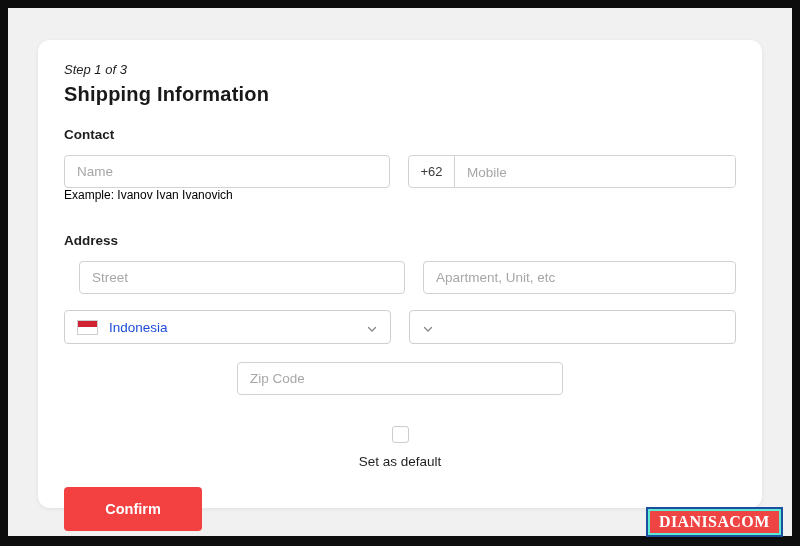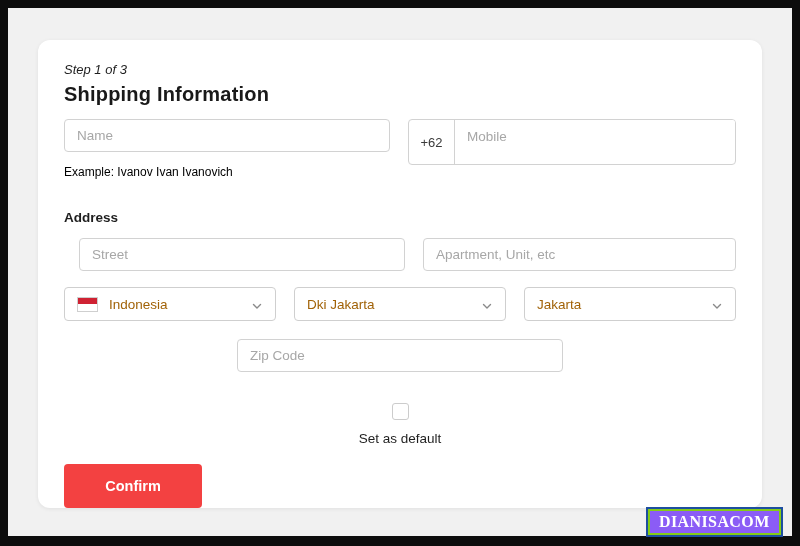--- a/index.html
+++ b/index.html
@@ -58,21 +58,21 @@
     color: #333;
     padding: 0 12px;
     outline: none;
     width: 100%;
   }
   .text-input::placeholder { color: #a7a7a7; opacity: 1; }
   .col-wide { width: 326px; flex: 0 0 326px; }
   .col-rest { flex: 1; }
   .phone-group {
     display: flex;
-    height: 46px;
+    height: 33px;
     border: 1px solid #d2d2d2;
     border-radius: 4px;
     overflow: hidden;
     background: #fff;
   }
   .phone-prefix {
     width: 46px;
     flex: 0 0 46px;
     display: flex;
     align-items: center;
@@ -92,21 +92,21 @@
     border: 1px solid #cfcfcf;
     border-radius: 4px;
     background: #fff;
     display: flex;
     align-items: center;
     padding: 0 12px;
     cursor: pointer;
   }
   .select-value {
     font-size: 13.5px;
-    color: #a16207;
+    color: #1d4ed8;
     flex: 1;
   }
   .chevron {
     width: 12px; height: 12px;
     flex: 0 0 12px;
     display: inline-block;
   }
   .flag {
     width: 21px; height: 15px;
     flex: 0 0 21px;
@@ -150,41 +150,42 @@
     font-size: 14.5px;
     font-weight: 600;
     cursor: pointer;
   }
   .watermark {
     position: absolute;
     left: 648px;
     top: 509px;
     height: 26px;
     padding: 0 9px;
-    background: #8b5cf6;
-    border: 2px solid #84cc16;
+    background: #ef4444;
+    border: 2px solid #5eead4;
     box-shadow: 0 0 0 2px #1d4f9f;
     display: flex;
     align-items: center;
     font-family: "Liberation Serif", "DejaVu Serif", serif;
     font-weight: bold;
     font-size: 16px;
     letter-spacing: 0.4px;
     color: #ffffff;
   }
 </style>
 </head>
 <body>
 
 <div class="page">
   <div class="card">
 
     <div class="step">Step 1 of 3</div>
     <div class="title">Shipping Information</div>
 
+    <div class="section-label contact-label">Contact</div>
 
     <div class="row row-1">
       <div class="col-wide">
         <input class="text-input" type="text" placeholder="Name" style="">
       </div>
       <div class="col-rest phone-group">
         <div class="phone-prefix">+62</div>
         <input class="text-input" type="text" placeholder="Mobile" style="">
       </div>
     </div>
@@ -209,35 +210,26 @@
             <span class="bottom"></span>
         </span>
         <span class="select-value">Indonesia</span>
         <span class="chevron">
           <svg width="12" height="12" viewBox="0 0 12 12">
               <path d="M2.5 4.5 L6 8 L9.5 4.5" fill="none" stroke="#8a8a8a" stroke-width="1.4" stroke-linecap="round" stroke-linejoin="round"></path>
             </svg>
         </span>
       </div>
       <div class="select">
-        <span class="select-value">Dki Jakarta</span>
         <span class="chevron">
           <svg width="12" height="12" viewBox="0 0 12 12">
               <path d="M2.5 4.5 L6 8 L9.5 4.5" fill="none" stroke="#8a8a8a" stroke-width="1.4" stroke-linecap="round" stroke-linejoin="round"></path>
             </svg>
         </span>
       </div>
-      <div class="select">
-        <span class="select-value">Jakarta</span>
-        <span class="chevron">
-          <svg width="12" height="12" viewBox="0 0 12 12">
-              <path d="M2.5 4.5 L6 8 L9.5 4.5" fill="none" stroke="#8a8a8a" stroke-width="1.4" stroke-linecap="round" stroke-linejoin="round"></path>
-            </svg>
-        </span>
-      </div>
     </div>
 
     <div class="row row-4">
       <div class="col-wide">
         <input class="text-input" type="text" placeholder="Zip Code" style="">
       </div>
     </div>
 
     <label class="checkbox-row">
       <input type="checkbox" class="checkbox" style="">

